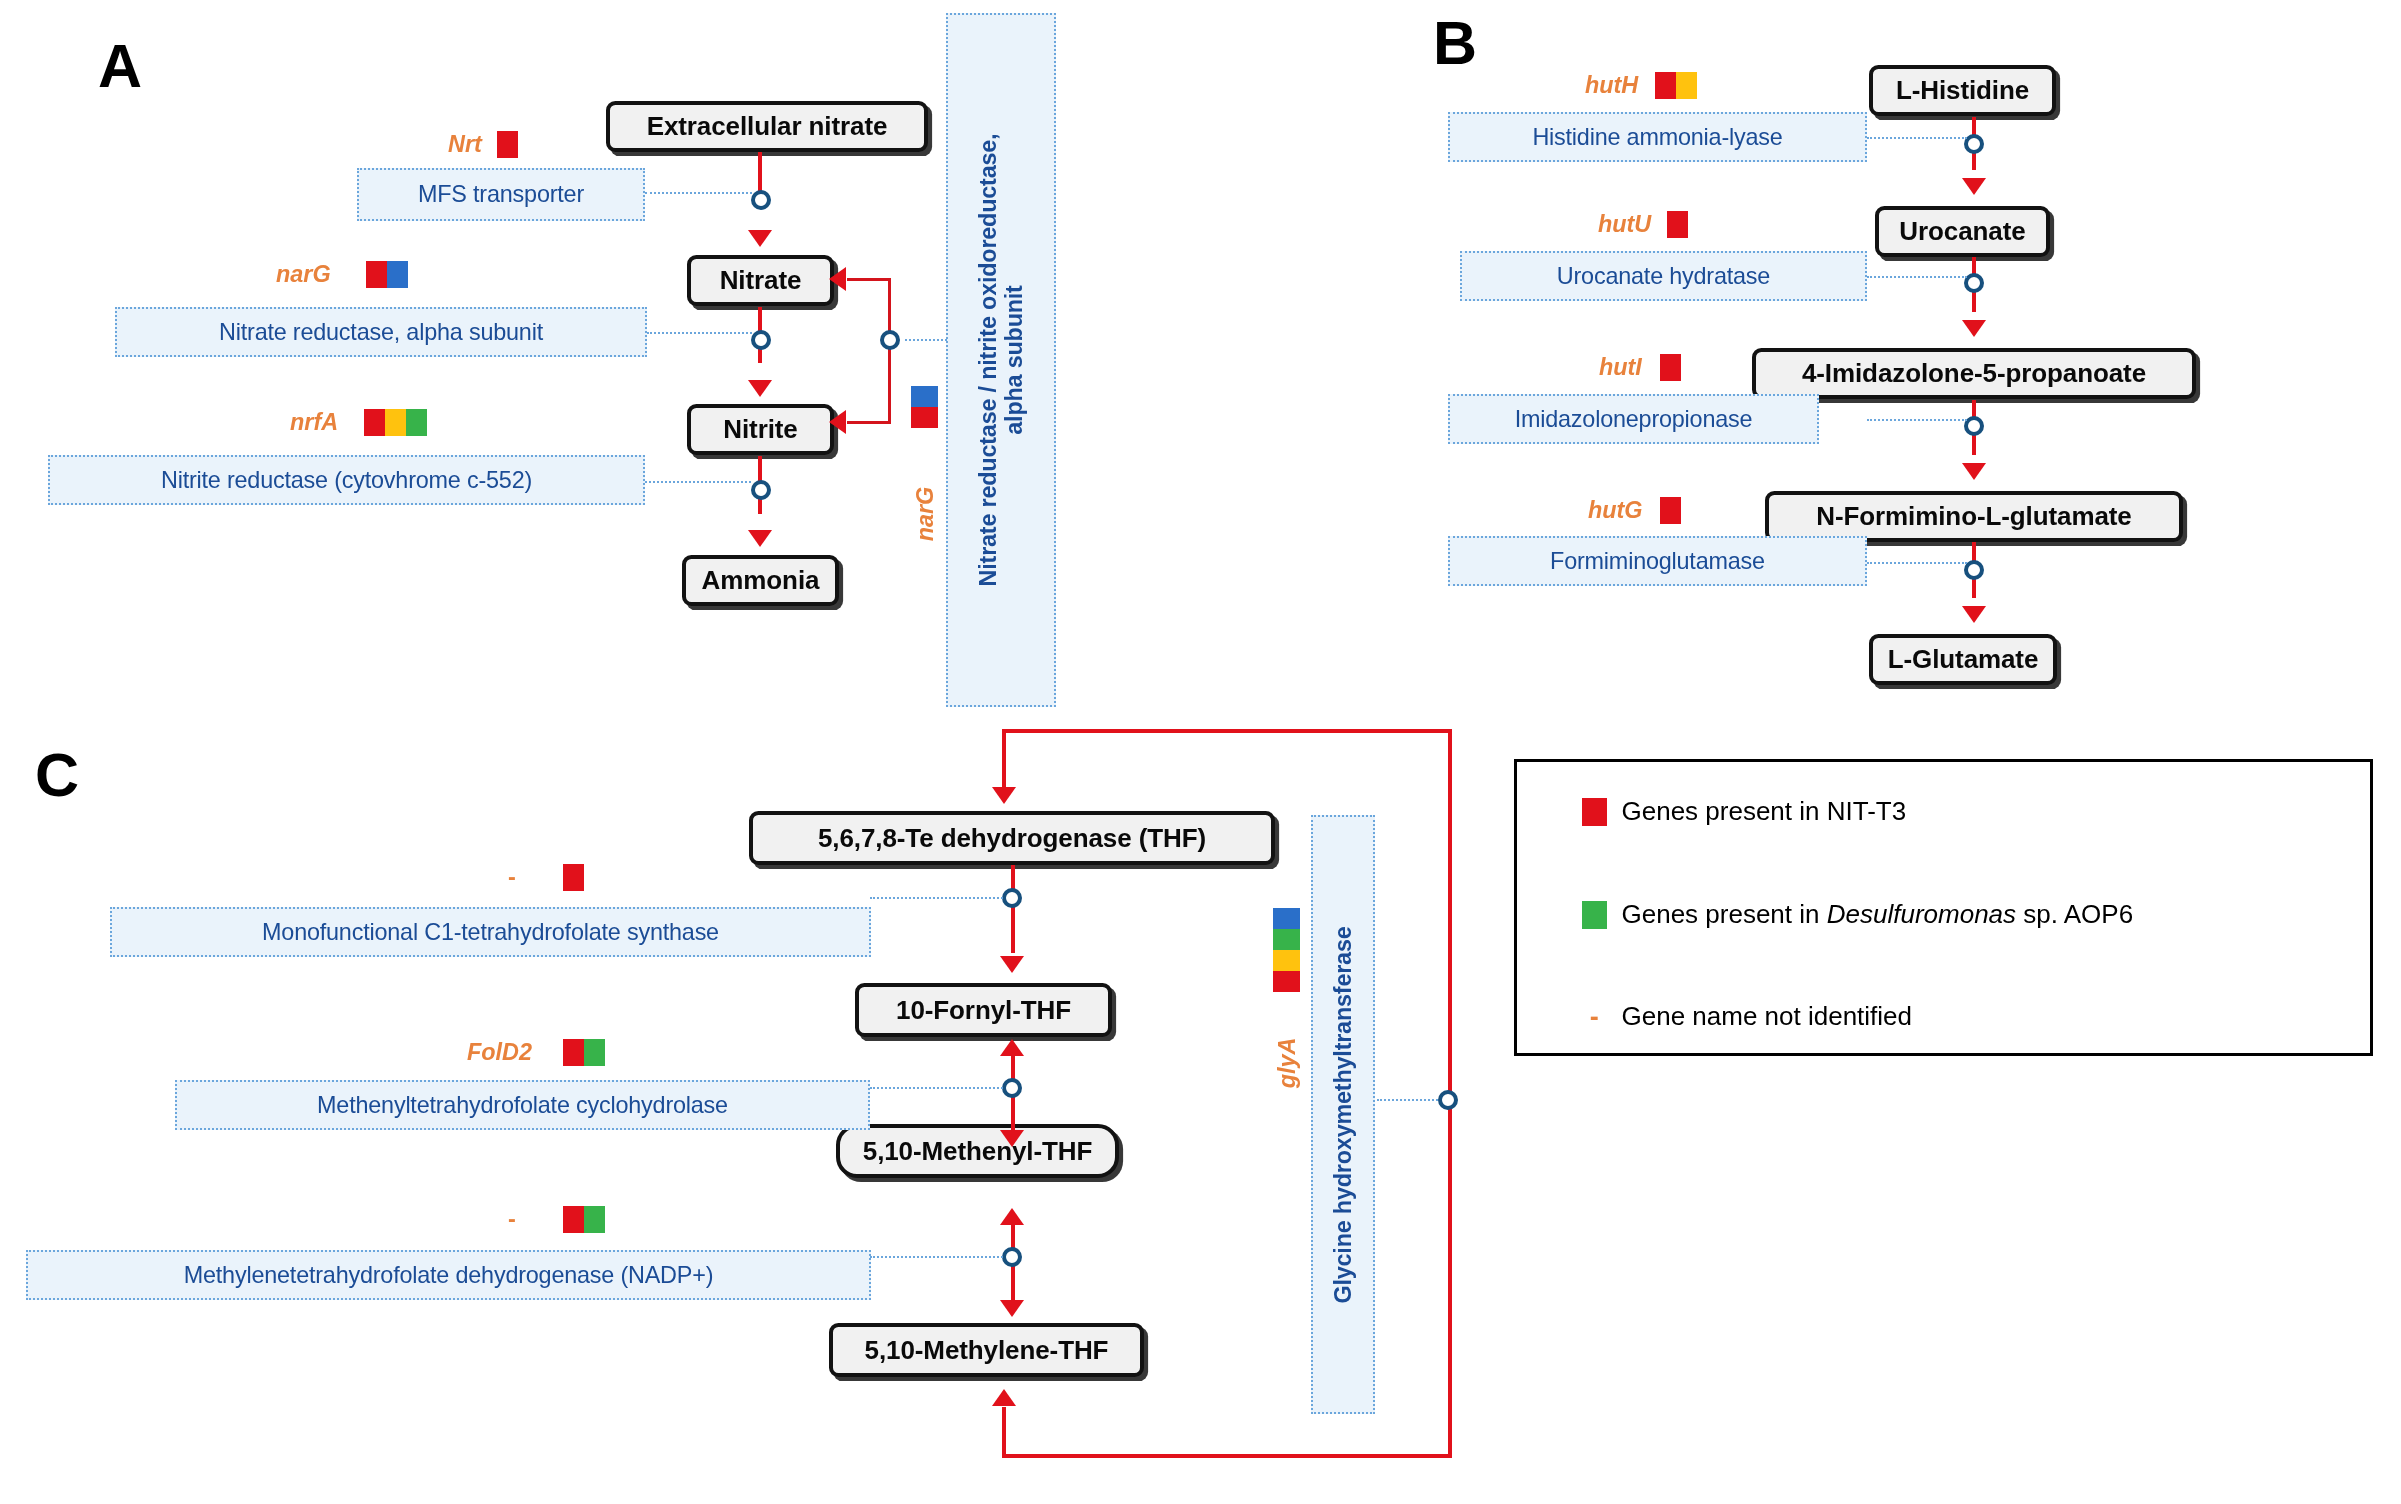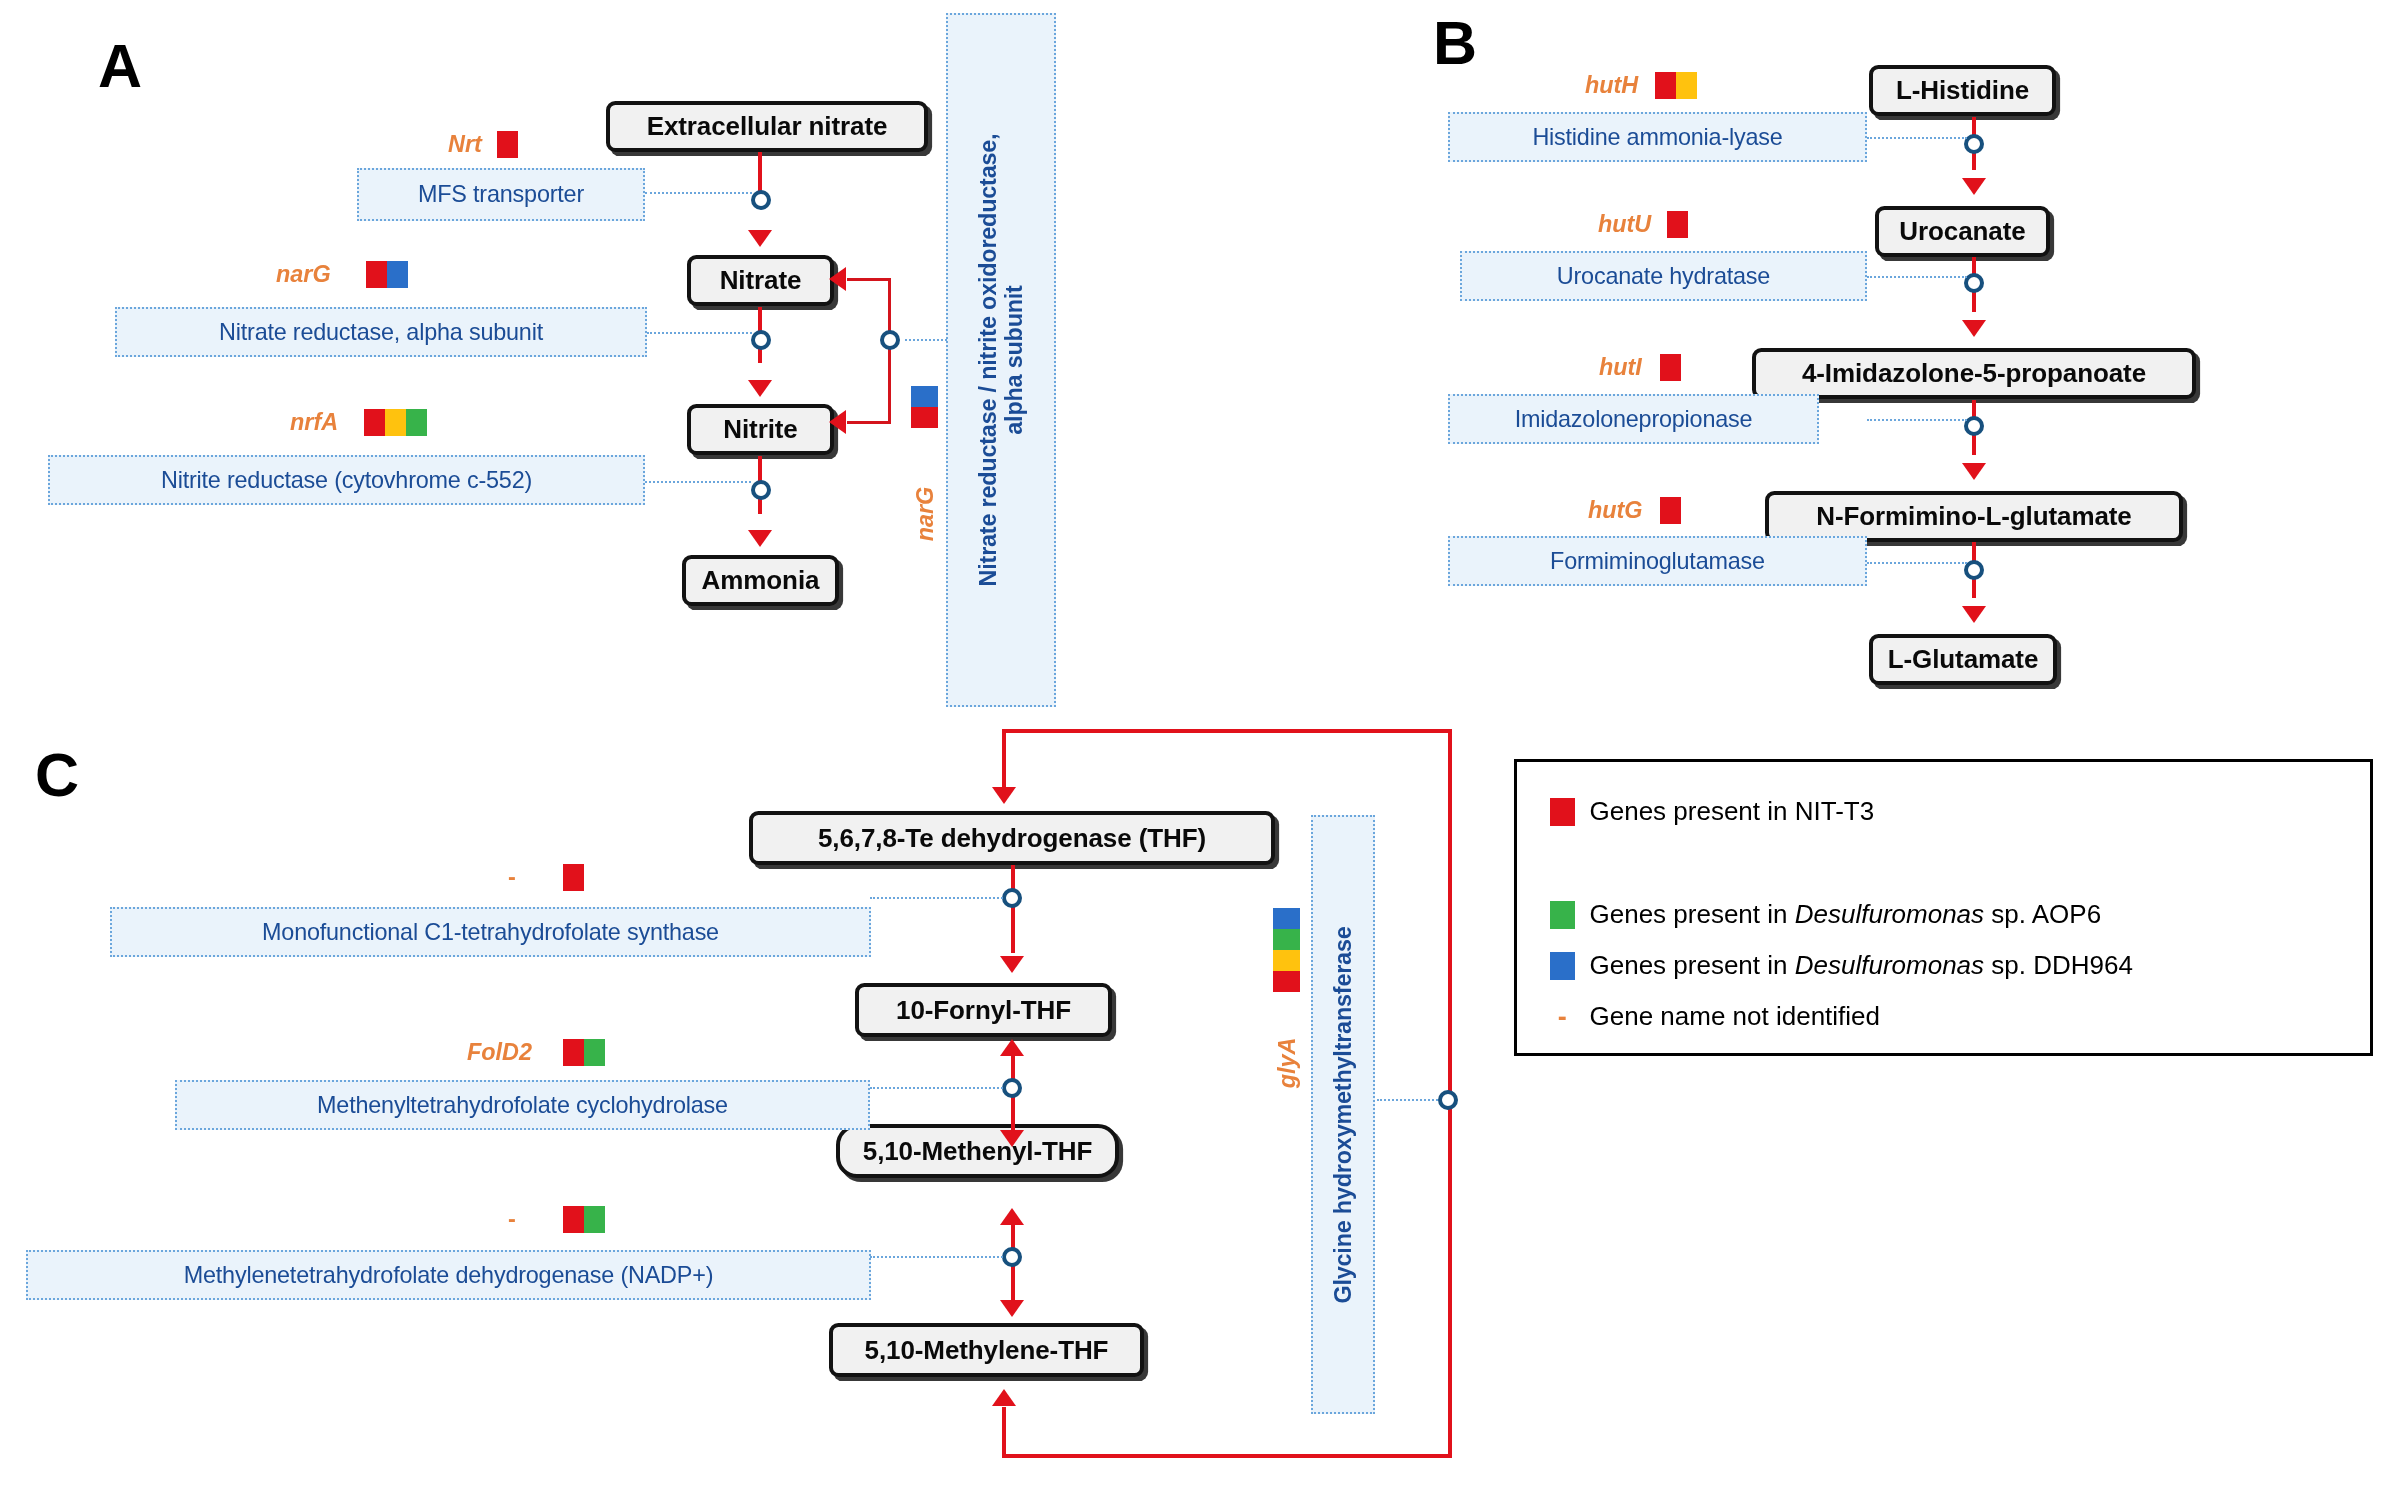--- a/index.html
+++ b/index.html
@@ -56,21 +56,21 @@
   .node{position:absolute;width:20px;height:20px;border:4.7px solid #17507E;
         border-radius:50%;background:#fff;box-sizing:border-box;}
 
   .dotlink{position:absolute;height:0;border-top:2.9px dotted #6BA6DC;}
 
   
   .loop{position:absolute;background:#D4141C;}
 
   
   #legend{position:absolute;border:3.5px solid #000;background:#fff;box-sizing:border-box;}
-  .legrow{position:absolute;display:flex;align-items:center;}
+  .legrow{position:absolute;display:flex;align-items:center;margin-left:32px;}
   .legsw{width:24.5px;height:28px;margin-right:15px;flex:none;}
   .legdash{width:24.5px;margin-right:15px;flex:none;color:#E8823C;font-size:27px;
            font-weight:700;text-align:center;line-height:28px;}
   .legtxt{font-size:26px;color:#000;white-space:nowrap;}
   .legtxt i{font-style:italic;}
 </style>
 </head>
 <body>
 
 <div class="panel-letter" style="left:98px;top:36px;">A</div>
@@ -260,22 +260,18 @@
 
 <div id="legend" style="left:1514px;top:759px;width:859px;height:297px;">
   <div class="legrow" style="left:33px;top:34px;">
     <span class="legsw" style="background:#E1111B"></span>
     <span class="legtxt">Genes present in NIT-T3</span>
   </div>
   <div class="legrow" style="left:33px;top:137px;">
     <span class="legsw" style="background:#37B34A"></span>
     <span class="legtxt" id="leg2">Genes present in <i>Desulfuromonas</i> sp. AOP6</span>
   </div>
-  <div class="legrow" style="left:33px;top:188px;">
-    <span class="legsw" style="background:#2A6FC9"></span>
-    <span class="legtxt" id="leg3">Genes present in <i>Desulfuromonas</i> sp. DDH964</span>
-  </div>
   <div class="legrow" style="left:33px;top:239px;">
     <span class="legdash">-</span>
     <span class="legtxt">Gene name not identified</span>
   </div>
 </div>
 
 
 </body></html>

